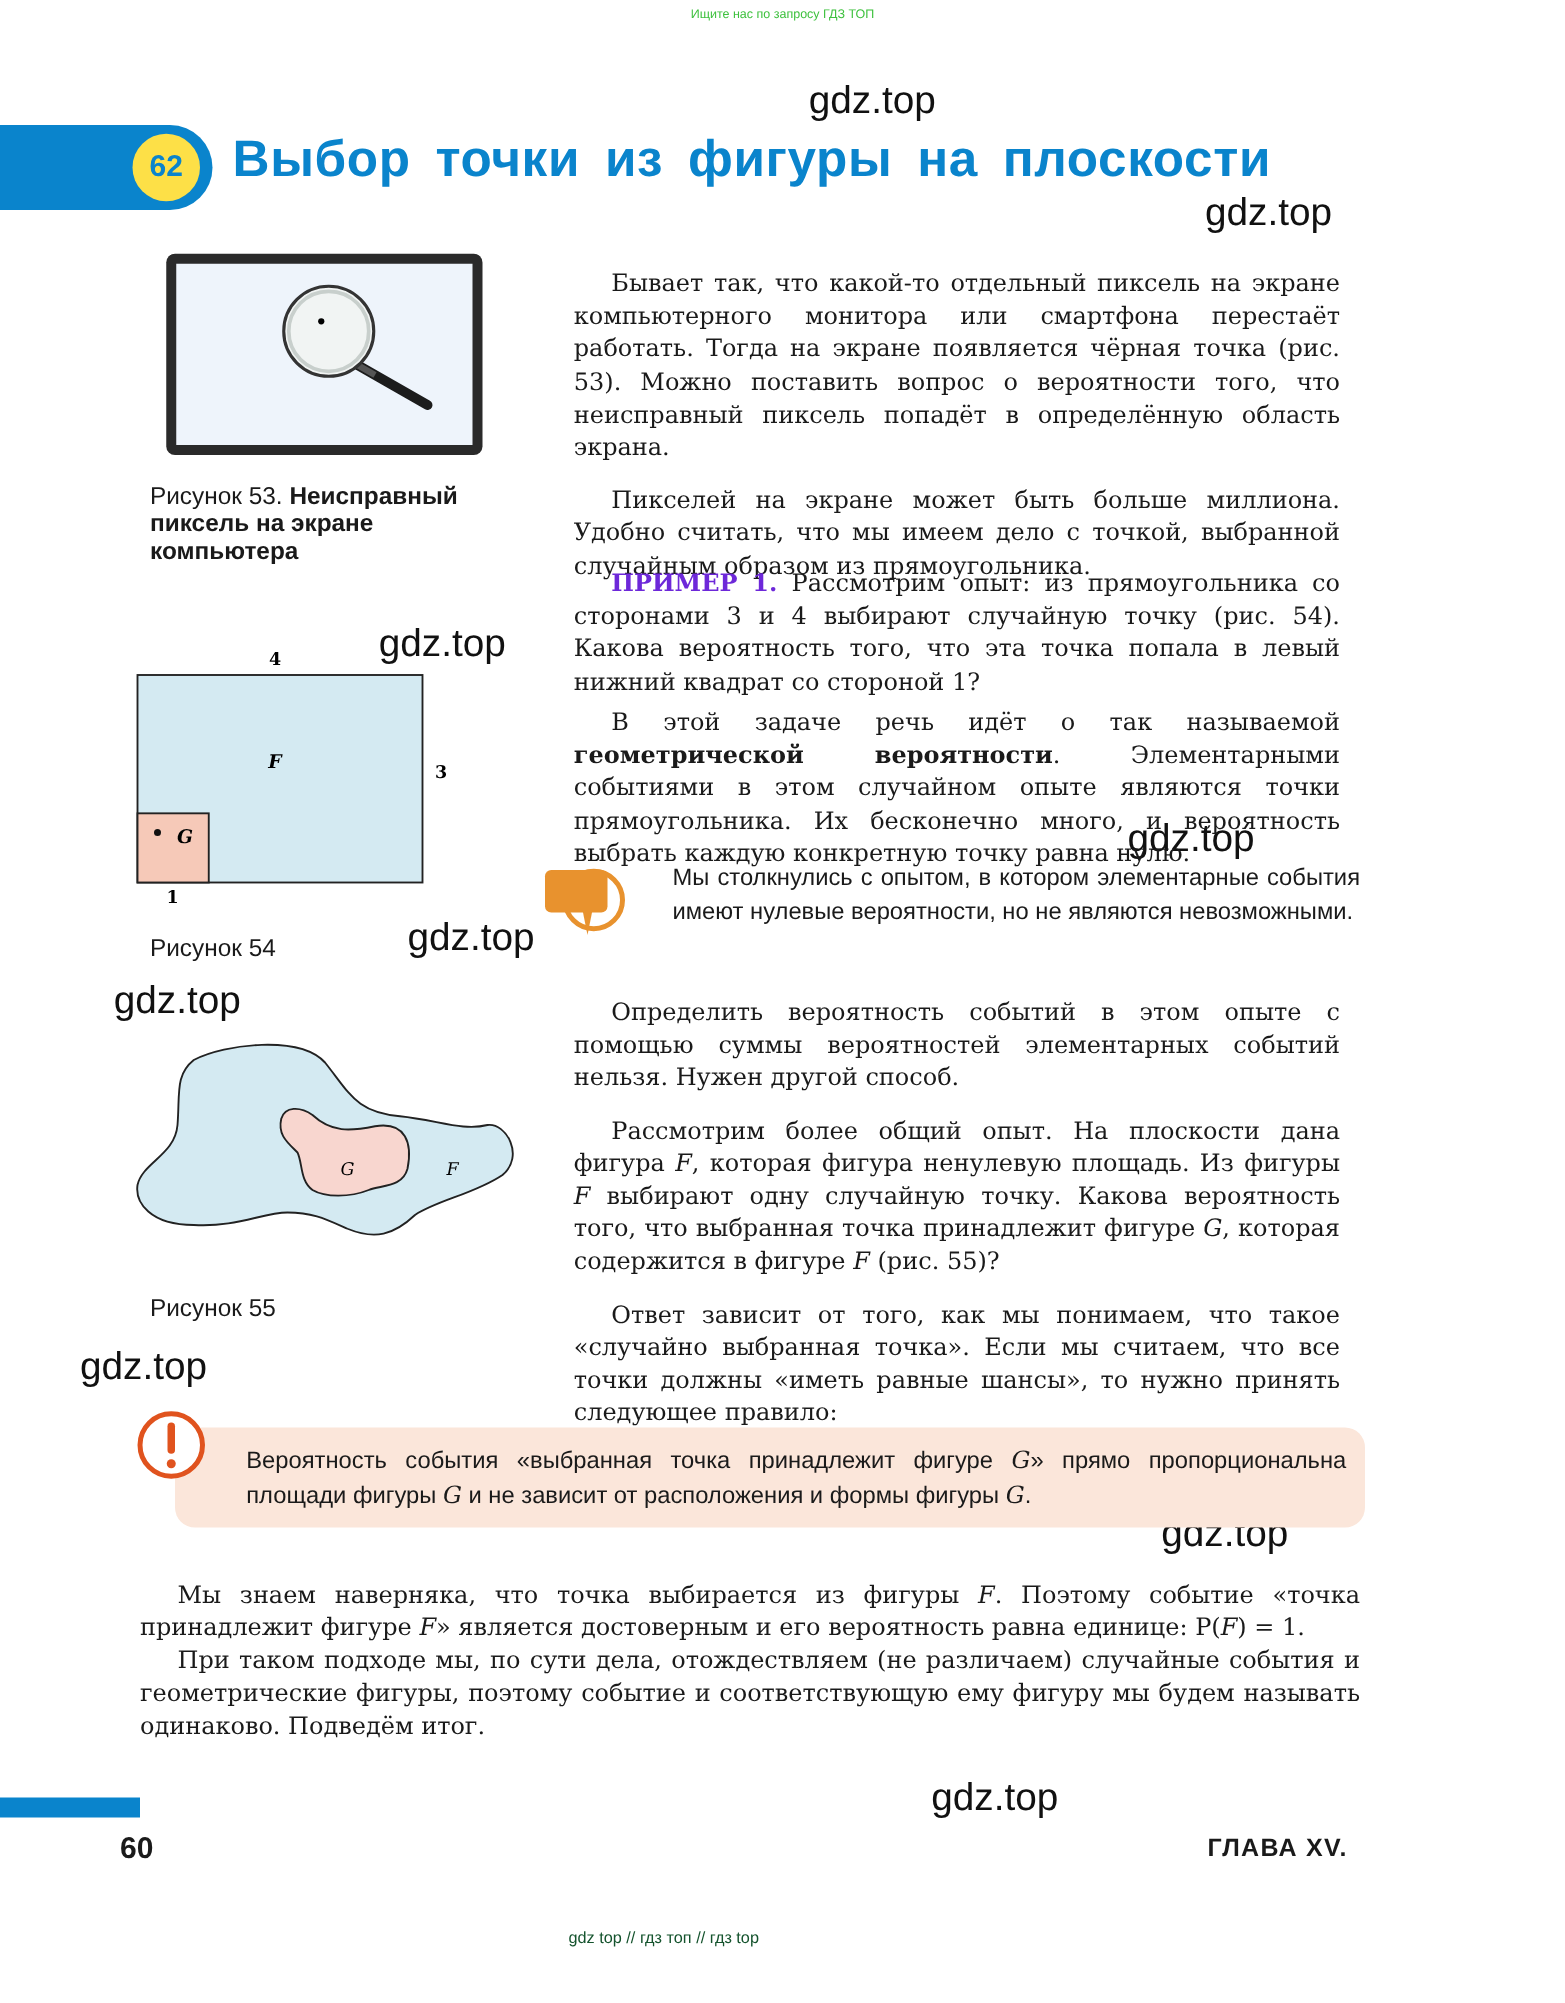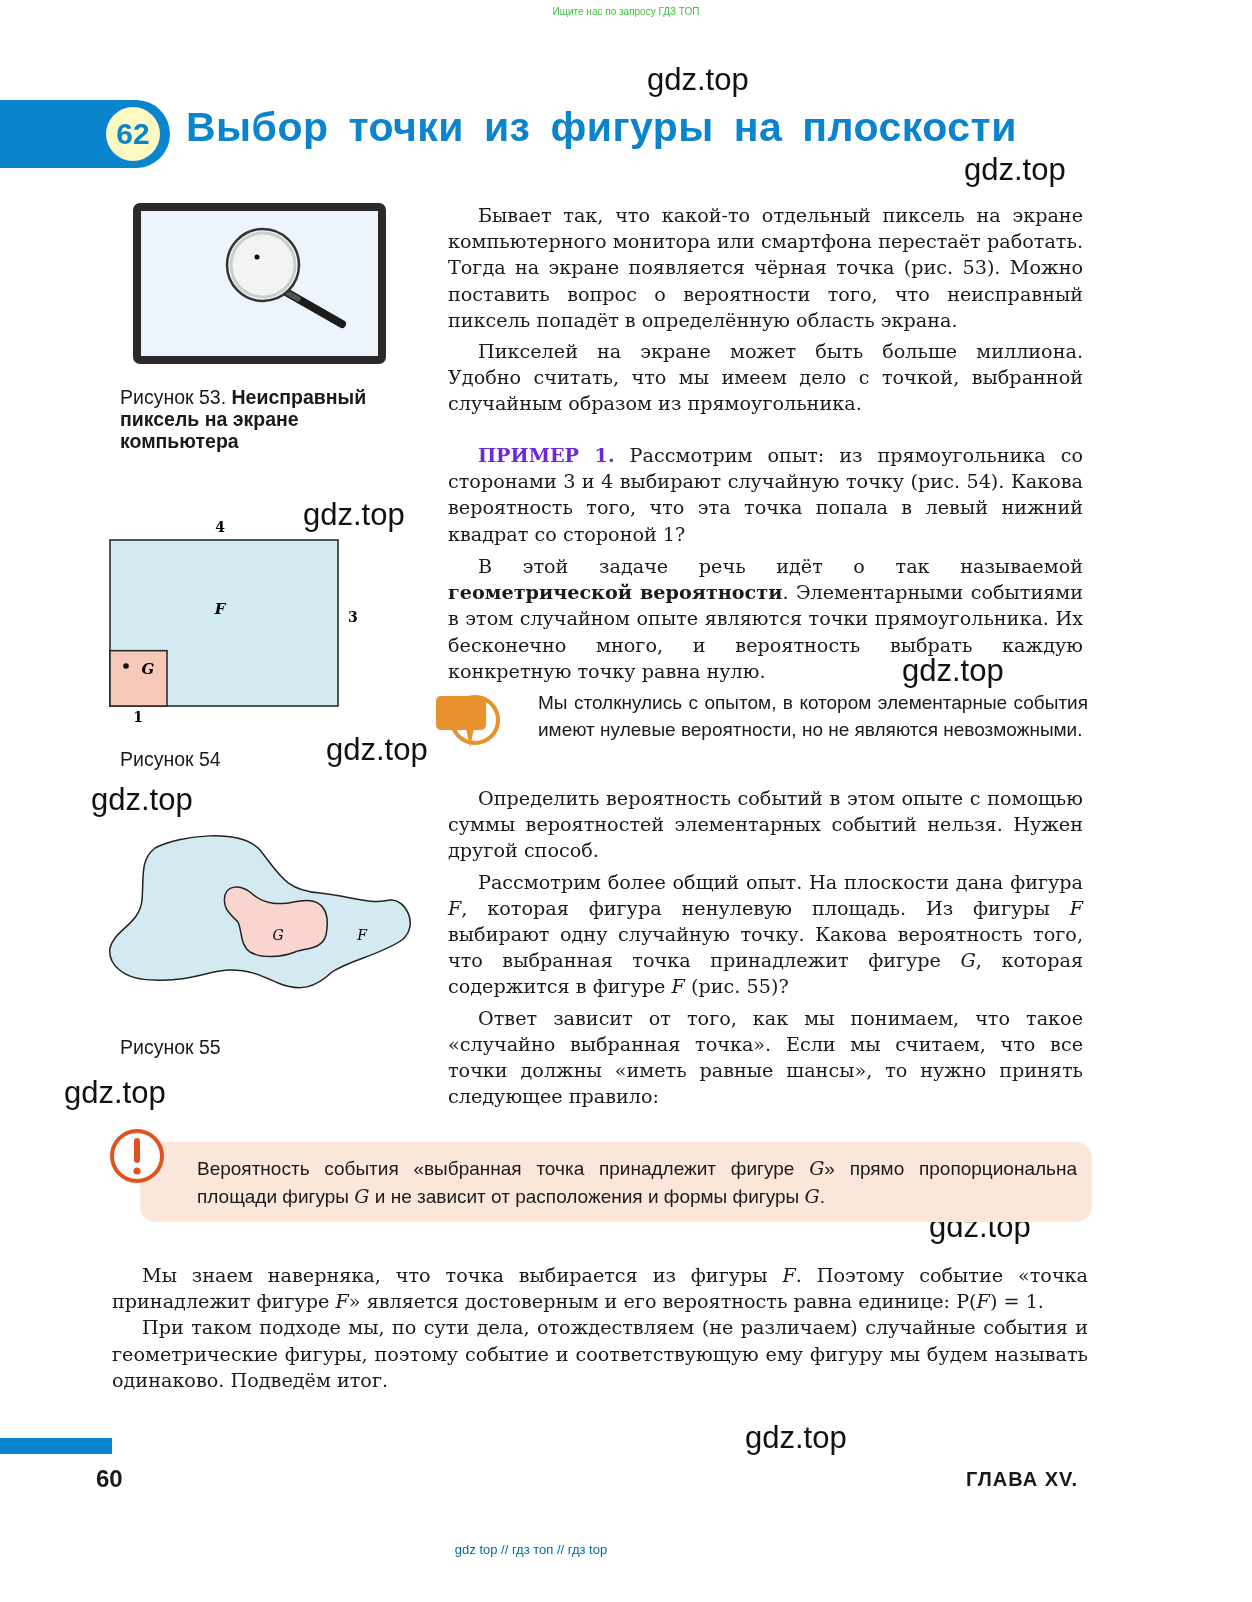--- a/index.html
+++ b/index.html
@@ -5,39 +5,39 @@
   html, body { margin:0; padding:0; background:#ffffff; }
   body { width:1252px; height:1602px; position:relative; overflow:hidden; color:#1a1a1a; }
   .abs { position:absolute; }
   .serif { font-family:"DejaVu Serif", "Liberation Serif", serif; }
   .sans { font-family:"Liberation Sans", "DejaVu Sans", sans-serif; }
 
   .top-banner { left:0; top:6px; width:1252px; text-align:center; font-size:10px; color:#3ec13e; }
   .watermark { font-family:"Liberation Sans", sans-serif; font-size:31px; color:#111; white-space:nowrap; }
 
   .title-bar { left:0; top:100px; width:170px; height:68px; background:#0a84cc; border-radius:0 34px 34px 0; }
-  .title-num { left:106px; top:107px; width:54px; height:54px; border-radius:50%; background:#fef9c3;
-               color:#0a84cc; font-weight:bold; font-size:30px; display:flex; align-items:center; justify-content:center; }
+  .title-num { left:106px; top:107px; width:54px; height:54px; border-radius:50%; background:#fde047;
+               color:#0a84cc; font-weight:bold; font-size:24px; display:flex; align-items:center; justify-content:center; }
   .title-text { left:186px; top:104px; font-size:41px; font-weight:bold; color:#0a84cc; letter-spacing:0.5px; word-spacing:8px; white-space:nowrap; }
 
   .body-col { left:443px; width:645px; font-size:19.2px; line-height:26.2px; text-align:justify; }
-  .body-col p { margin:5px; text-indent:30px; }
+  .body-col p { margin:16px; text-indent:30px; }
   .full-col { left:112px; width:976px; font-size:19.2px; line-height:26.2px; text-align:justify; }
   .full-col p { margin:0; text-indent:30px; }
   .kw-blue { color:#6d28d9; font-weight:bold; }
   .fig-caption { font-size:19.5px; line-height:22px;margin-left:10px; }
 
   .callout-text { left:538px; top:690px; width:550px; font-size:19px; line-height:26.5px; text-align:justify; }
   .rule-box { left:140px; top:1142px; width:952px; height:80px; background:#fbe6da; border-radius:16px; }
   .rule-text { left:197px; top:1155px; width:880px; font-size:19px; line-height:26.5px; text-align:justify; }
 
   .footer-bar { left:0; top:1438px; width:112px; height:16px; background:#0a84cc; }
   .page-num { left:96px; top:1465px; font-size:24px; font-weight:bold; }
   .chapter { left:966px; top:1468px; font-size:20px; font-weight:bold; letter-spacing:1px; }
-  .bottom-links { left:0; top:1542px; width:1062px; text-align:center; font-size:13px; color:#0369a1; }
+  .bottom-links { left:0; top:1542px; width:1062px; text-align:center; font-size:13px; color:#14532d; }
   i.m { font-family:"DejaVu Serif", serif; font-style:italic; }
 </style>
 </head>
 <body>
 
 <div class="abs top-banner sans">Ищите нас по запросу ГДЗ ТОП</div>
 
 <div class="abs watermark" style="left:647px;top:62px">gdz.top</div>
 <div class="abs watermark" style="left:964px;top:152px">gdz.top</div>
 <div class="abs watermark" style="left:303px;top:497px">gdz.top</div>

